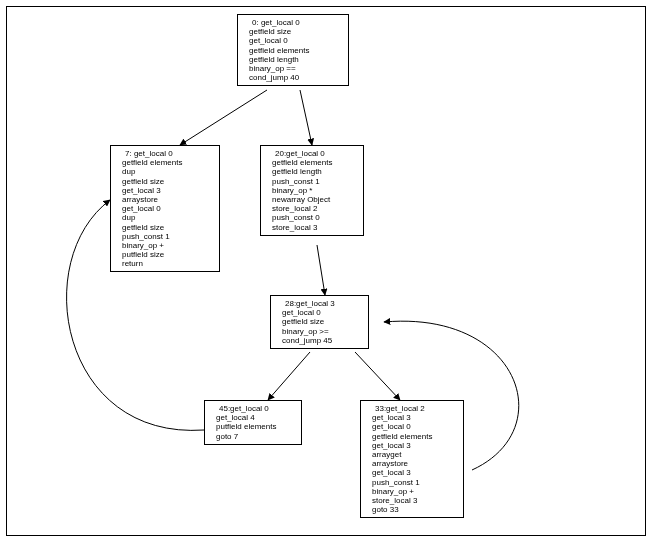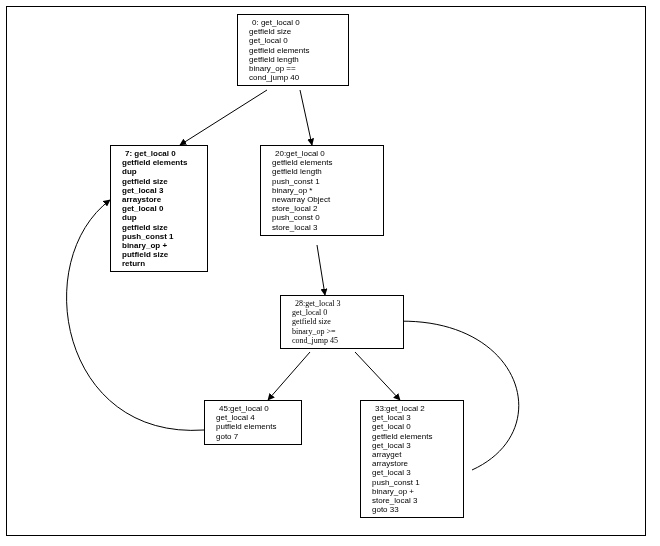--- a/index.html
+++ b/index.html
@@ -45,23 +45,23 @@
   .node .hdr {
     white-space: pre;
     margin-left: 9px;
   }
   .node .line {
     white-space: pre;
     padding-left: 6px;
   }
   
   .n0  { left: 237px; top:  14px; width: 112px; }
-  .n7  { left: 110px; top: 145px; width: 98px; font-weight: bold; }
-  .n20 { left: 260px; top: 145px; width: 124px; }
-  .n28 { left: 280px; top: 295px; width: 124px; font-family: Liberation Serif, serif; }
+  .n7  { left: 110px; top: 145px; width: 110px; }
+  .n20 { left: 260px; top: 145px; width: 104px; }
+  .n28 { left: 270px; top: 295px; width: 99px; }
   .n45 { left: 204px; top: 400px; width: 98px; }
   .n33 { left: 360px; top: 400px; width: 104px; }
 </style>
 </head>
 <body>
 
 <div class="canvas">
 
   <div class="frame"></div>
 

